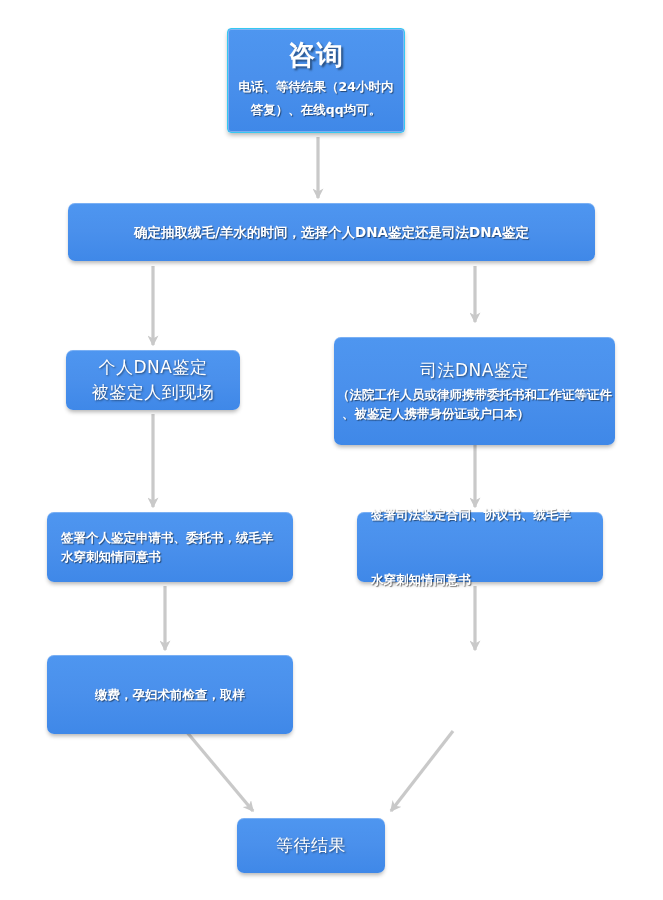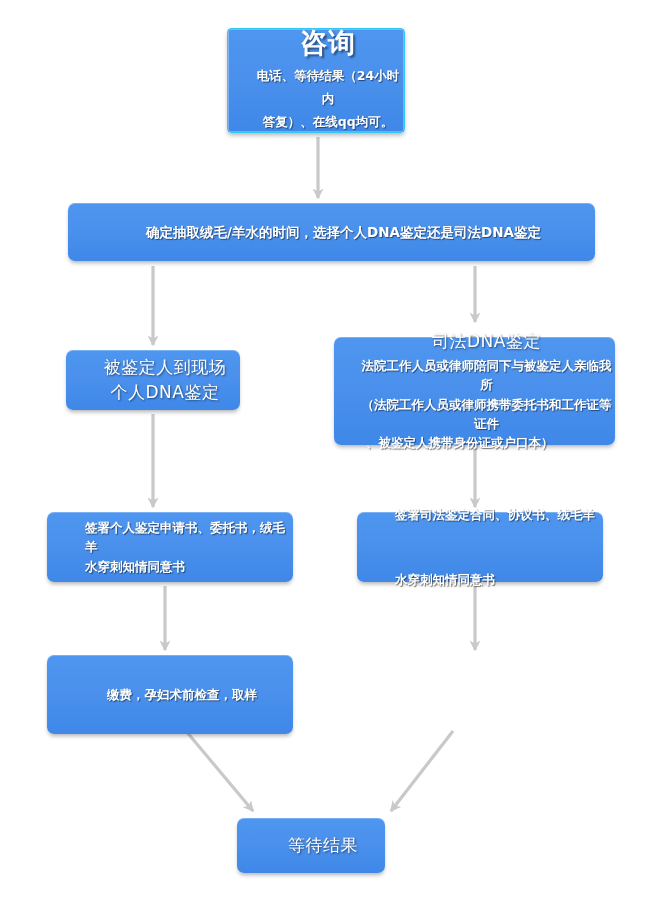--- a/index.html
+++ b/index.html
@@ -38,21 +38,20 @@
     background: linear-gradient(to bottom, #4e96f0 0%, #4a90ec 48%, #3f88e8 100%);
     box-shadow: 0 3px 4px -1px rgba(0,0,0,0.30),
                 inset 0 1px 0 rgba(255,255,255,0.25);
     color: #ffffff;
     display: flex;
     flex-direction: column;
     align-items: center;
     justify-content: center;
     text-align: center;
     text-shadow: 1px 1px 1px rgba(0,0,0,0.55);
-    padding-left: 24px;
   }
 
   
   .node.framed {
     border: 1px solid #35c8f2;
     box-shadow: 0 3px 5px -1px rgba(0,0,0,0.32),
                 inset 0 0 0 1px rgba(255,255,255,0.30);
     border-radius: 4px;
   }
 
@@ -151,29 +150,28 @@
       <div class="node-sub">答复）、在线qq均可。</div>
     </div>
   </div>
 
   <div class="node" id="node-decide">
     <div class="node-line mid pad-x">确定抽取绒毛/羊水的时间，选择个人DNA鉴定还是司法DNA鉴定</div>
   </div>
 
   <div class="node" id="node-personal">
     <div class="node-body">
+      <div class="node-line big">个人DNA鉴定</div>
       <div class="node-line big">被鉴定人到现场</div>
-      <div class="node-line big">个人DNA鉴定</div>
     </div>
   </div>
 
   <div class="node" id="node-judicial">
     <div class="node-body">
       <div class="node-line big" style="margin-bottom:2px;">司法DNA鉴定</div>
-      <div class="node-line">法院工作人员或律师陪同下与被鉴定人亲临我所</div>
       <div class="node-line">（法院工作人员或律师携带委托书和工作证等证件</div>
       <div class="node-line" style="width:100%;text-align:left;padding-left:8px;box-sizing:border-box;">、被鉴定人携带身份证或户口本）</div>
     </div>
   </div>
 
   <div class="node" id="node-sign-personal">
     <div class="node-body left" style="padding-left:14px;box-sizing:border-box;">
       <div class="node-line">签署个人鉴定申请书、委托书，绒毛羊</div>
       <div class="node-line">水穿刺知情同意书</div>
     </div>

